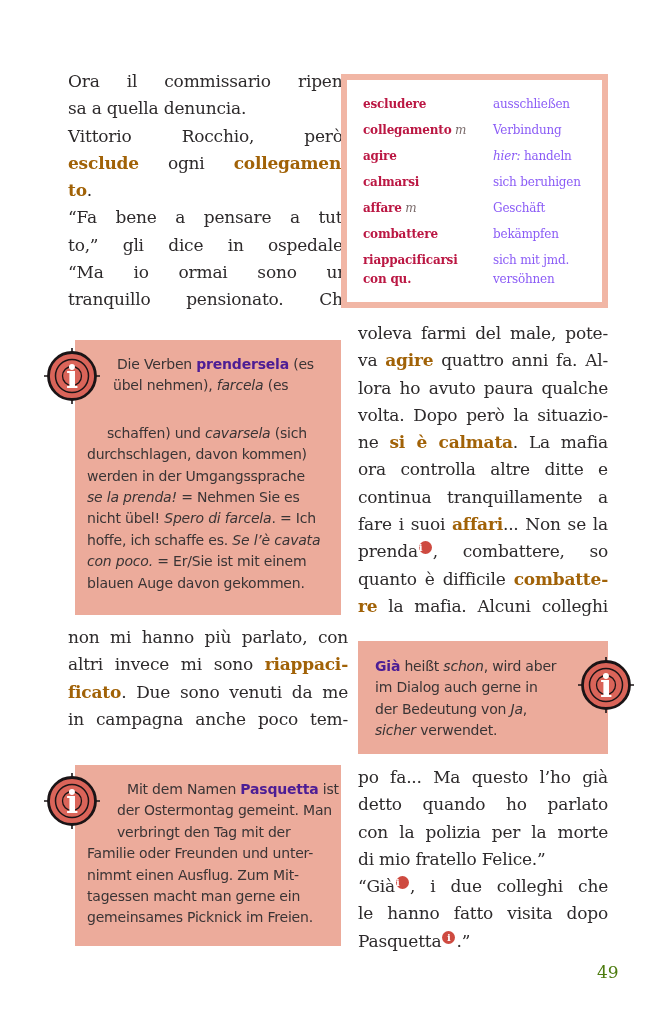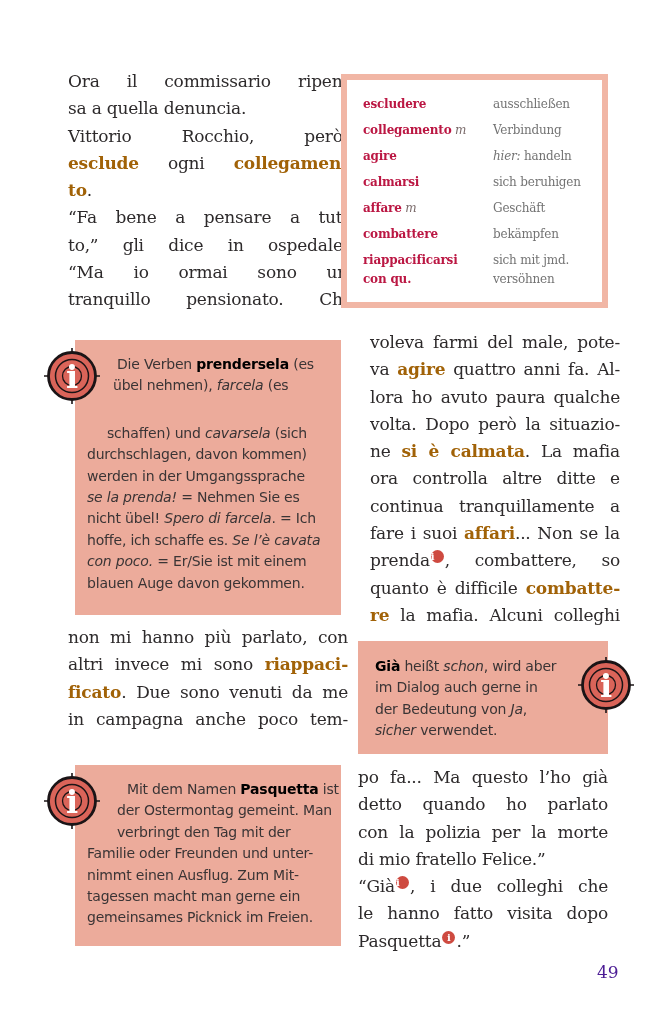--- a/index.html
+++ b/index.html
@@ -20,37 +20,37 @@
   .sup-icon{display:inline-block;width:13px;height:13px;border-radius:50%;background:#ce4a40;
             color:#fff;font:bold 10px/13px "DejaVu Serif",serif;text-align:center;
             vertical-align:6px;margin:0 1px;letter-spacing:0;}
 
   
   .vocab{left:341px;top:74px;width:267px;height:234px;box-sizing:border-box;
          border:6px solid #f1b6a5;background:#fff;padding:15px 10px 10px 16px;}
   .vrow{display:grid;grid-template-columns:124px 1fr;column-gap:6px;
         font-size:12px;line-height:19px;margin-bottom:7px;}
   .vit{color:#bb1743;font-weight:bold;letter-spacing:-0.2px;}
-  .vde{color:#737373;letter-spacing:-0.2px;}
+  .vde{color:#8b5cf6;letter-spacing:-0.2px;}
 
   
   .ibox{background:#ecab9b;box-sizing:border-box;color:#3a3435;
         font-family:"DejaVu Sans",sans-serif;font-size:14px;line-height:21.4px;letter-spacing:-0.2px;}
   .ibox .tline{white-space:nowrap;}
-  .ibox .b{color:#000000;}
+  .ibox .b{color:#4c1d95;}
   .box1{left:75px;top:340px;width:266px;height:275px;padding:14px 10px 12px 12px;}
   .box2{left:358px;top:641px;width:250px;height:113px;padding:15px 42px 12px 17px;}
   .box3{left:75px;top:765px;width:266px;height:181px;padding:14px 10px 12px 12px;}
 
   .target-icon{position:absolute;width:56px;height:56px;z-index:3;}
   .icon1{left:-31px;top:8px;}
   .icon2{right:-26px;top:16px;}
   .icon3{left:-31px;top:8px;}
 
-  .pageno{left:597px;top:962px;font-size:17px;color:#4c1d95;}
+  .pageno{left:597px;top:962px;font-size:17px;color:#4d7c0f;}
 </style>
 </head>
 <body>
 
 <div id="page">
 
   <div class="abs bodycol" style="left:68px;top:68px;width:280px;">
       <div class="tline just"><span>Ora il commissario ripen-</span></div>
       <div class="tline"><span>sa a quella denuncia.</span></div>
       <div class="tline just"><span>Vittorio Rocchio, però,</span></div>
@@ -86,21 +86,21 @@
       <div class="vrow">
         <div class="vit"><span>combattere</span></div>
         <div class="vde"><span>bekämpfen</span></div>
       </div>
       <div class="vrow">
         <div class="vit"><span>riappacificarsi</span><br><span>con qu.</span></div>
         <div class="vde"><span>sich mit jmd.</span><br><span>versöhnen</span></div>
       </div>
     </div>
 
-  <div class="abs bodycol" style="left:370px;top:320px;width:250px;margin-top:9px;">
+  <div class="abs bodycol" style="left:358px;top:320px;width:250px;">
       <div class="tline just"><span>voleva farmi del male, pote-</span></div>
       <div class="tline just"><span>va </span><span class="r">agire</span><span> quattro anni fa. Al-</span></div>
       <div class="tline just"><span>lora ho avuto paura qualche</span></div>
       <div class="tline just"><span>volta. Dopo però la situazio-</span></div>
       <div class="tline just"><span>ne </span><span class="r">si è calmata</span><span>. La mafia</span></div>
       <div class="tline just"><span>ora controlla altre ditte e</span></div>
       <div class="tline just"><span>continua tranquillamente a</span></div>
       <div class="tline just"><span>fare i suoi </span><span class="r">affari</span><span>... Non se la</span></div>
       <div class="tline just"><span>prenda</span><span class="sup-icon">i</span><span>, combattere, so</span></div>
       <div class="tline just"><span>quanto è difficile </span><span class="r">combatte-</span></div>

